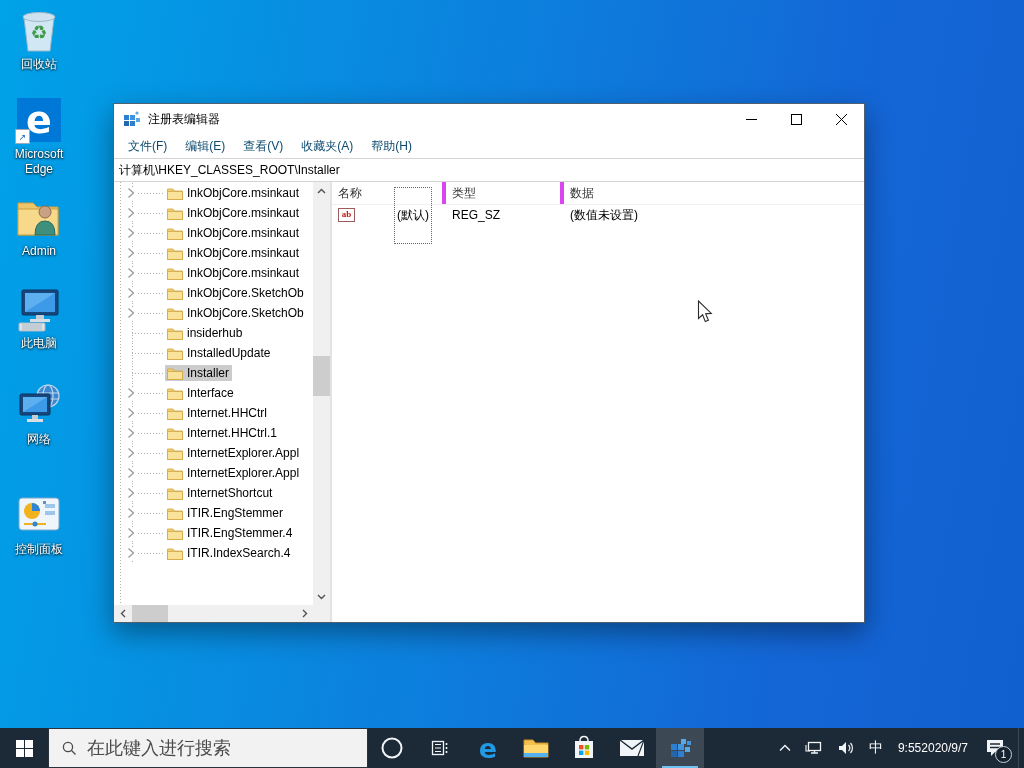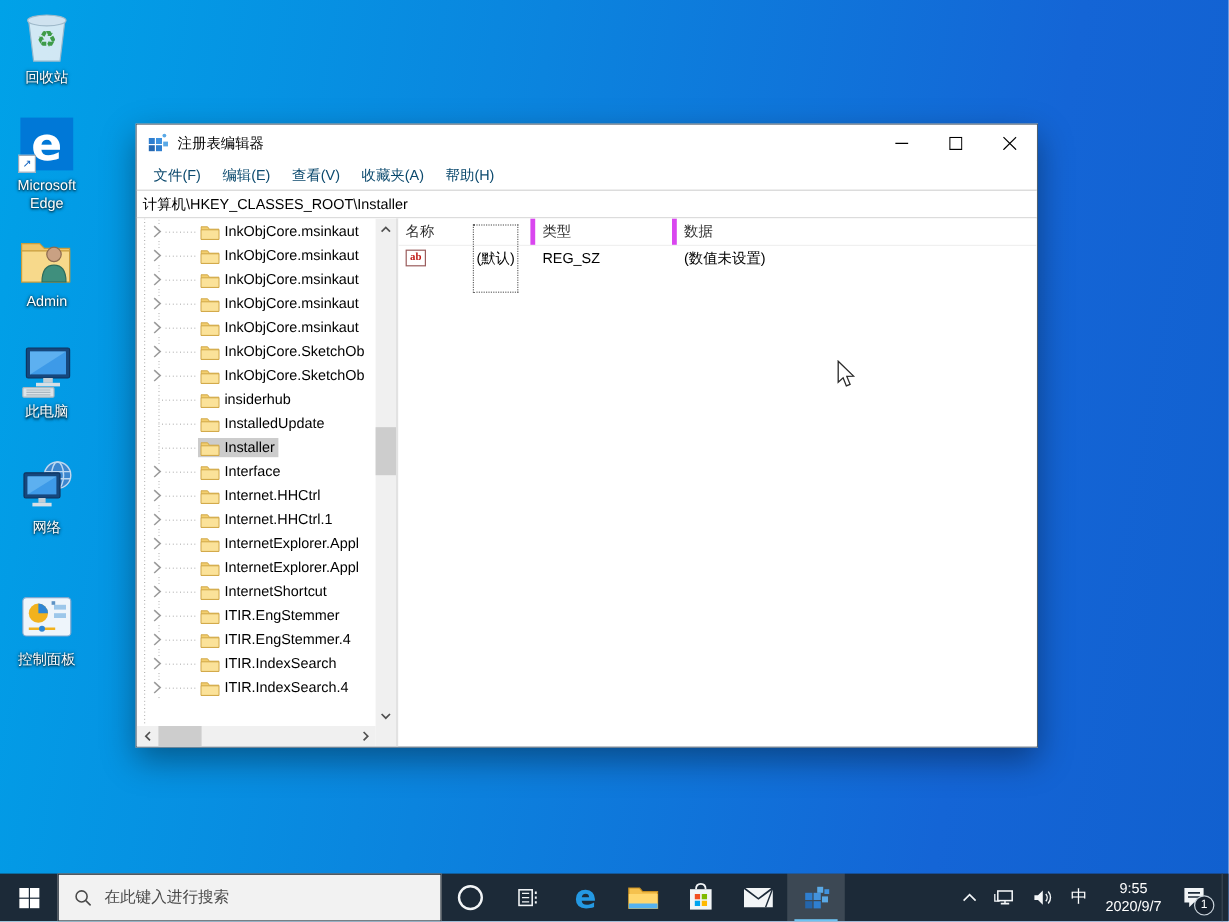--- a/index.html
+++ b/index.html
@@ -77,29 +77,29 @@
 
   
   .cursor{position:absolute;left:697px;top:300px;z-index:50;}
 
   
   .taskbar{position:absolute;left:0;bottom:0;width:1024px;height:40px;background:#1c2a38;
     display:flex;align-items:stretch;z-index:40;}
   .tb-btn{width:48px;display:flex;align-items:center;justify-content:center;flex:0 0 auto;}
   .searchbox{width:320px;flex:0 0 auto;background:#f2f2f2;border:1px solid #29323c;
     display:flex;align-items:center;gap:10px;padding-left:13px;box-sizing:border-box;}
-  .searchbox .stext{font-size:13px;color:#4a4a4a;}
+  .searchbox .stext{font-size:18px;color:#4a4a4a;}
   .tb-app{width:48px;display:flex;align-items:center;justify-content:center;flex:0 0 auto;position:relative;}
   .tb-app.active{background:rgba(255,255,255,.14);}
   .tb-app.active::after{content:"";position:absolute;left:6px;right:6px;bottom:0;height:2px;background:#6fc3f2;}
   .tb-edge-e{color:#2499e3;font-size:27px;font-weight:bold;font-family:"DejaVu Sans",sans-serif;}
   .tray{margin-left:auto;display:flex;align-items:stretch;}
   .tray-item{display:flex;align-items:center;justify-content:center;padding:0 7px;}
   .ime{color:#fff;font-size:14px;}
-  .clock{display:flex;flex-direction:column;align-items:center;justify-content:center;color:#fff;
+  .clock{display:flex;flex-direction:row;align-items:center;justify-content:center;color:#fff;
     font-size:12px;line-height:15px;padding:0 8px;}
   .action-center{position:relative;padding:0 12px 0 8px;display:flex;align-items:center;}
   .ac-badge{position:absolute;right:6px;bottom:5px;width:15px;height:15px;border-radius:50%;
     background:#16212e;border:1px solid #c8d2da;color:#fff;font-size:10px;display:flex;
     align-items:center;justify-content:center;}
   .show-desktop{width:5px;border-left:1px solid #3a4654;flex:0 0 auto;}
 </style>
 </head>
 <body>
 
@@ -504,36 +504,20 @@
       <svg width="8" height="12" viewBox="0 0 8 12">
                     <path d="M1.5 1.5 L6.5 6 L1.5 10.5" fill="none" stroke="#9b9b9b" stroke-width="1.3"></path>
                   </svg>
     </span>
     <span class="row-content">
       <svg class="tfolder" viewBox="0 0 16 13">
         <path d="M0.5 2 h5.5 l1.5 2 h8 v8.5 h-15 Z" fill="#f3cf70" stroke="#cfa544" stroke-width="0.8"></path>
         <path d="M0.5 4.5 h15 v8 h-15 Z" fill="#fbe299" stroke="#cfa544" stroke-width="0.8"></path>
       </svg>
       <span class="tlabel">ITIR.EngStemmer.4</span>
-    </span>
-  </div>
-              <div class="tree-row">
-    <span class="guide-v"></span>
-    <span class="guide-h"></span>
-    <span class="chev">
-      <svg width="8" height="12" viewBox="0 0 8 12">
-                    <path d="M1.5 1.5 L6.5 6 L1.5 10.5" fill="none" stroke="#9b9b9b" stroke-width="1.3"></path>
-                  </svg>
-    </span>
-    <span class="row-content">
-      <svg class="tfolder" viewBox="0 0 16 13">
-        <path d="M0.5 2 h5.5 l1.5 2 h8 v8.5 h-15 Z" fill="#f3cf70" stroke="#cfa544" stroke-width="0.8"></path>
-        <path d="M0.5 4.5 h15 v8 h-15 Z" fill="#fbe299" stroke="#cfa544" stroke-width="0.8"></path>
-      </svg>
-      <span class="tlabel">ITIR.IndexSearch</span>
     </span>
   </div>
               <div class="tree-row">
     <span class="guide-v"></span>
     <span class="guide-h"></span>
     <span class="chev">
       <svg width="8" height="12" viewBox="0 0 8 12">
                     <path d="M1.5 1.5 L6.5 6 L1.5 10.5" fill="none" stroke="#9b9b9b" stroke-width="1.3"></path>
                   </svg>
     </span>

